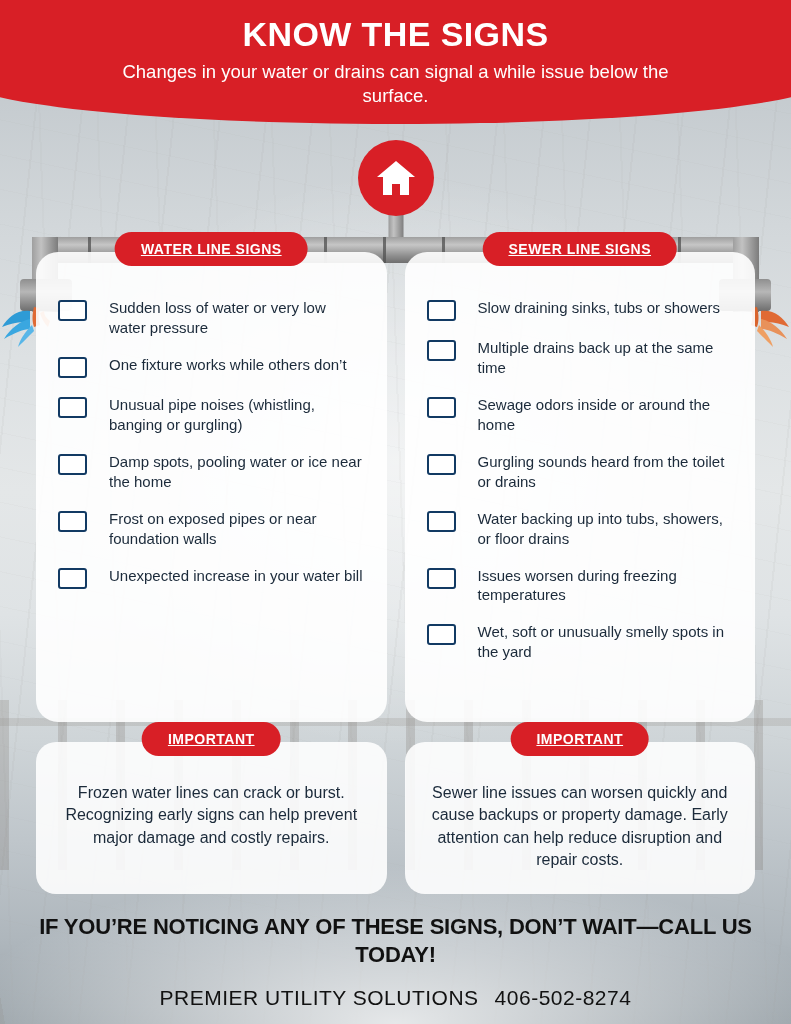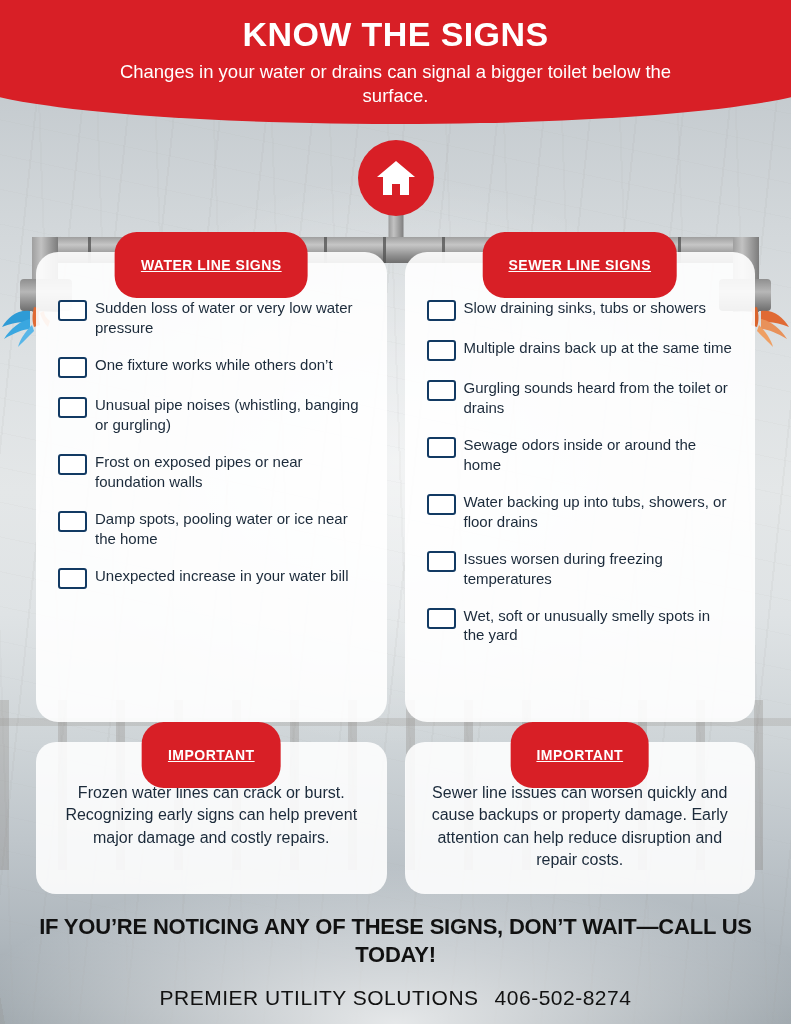--- a/index.html
+++ b/index.html
@@ -169,33 +169,33 @@
     position: relative;
     min-height: 470px;
   }
   .pill {
     position: absolute;
     top: -20px; left: 50%;
     transform: translateX(-50%);
     background: #d81f26;
     color: #fff;
     border-radius: 22px;
-    padding: 25px 26px;
+    padding: 9px 26px;
     font-size: 14px;
     font-weight: 700;
     letter-spacing: .5px;
     text-transform: uppercase;
     text-decoration: underline;
     white-space: nowrap;
   }
   ul.checklist { list-style: none; }
   ul.checklist li {
     display: flex;
     align-items: flex-start;
-    gap: 8px;
+    gap: 22px;
     margin-bottom: 17px;
   }
   .checkbox {
     flex: 0 0 auto;
     width: 29px; height: 21px;
     border: 2px solid #123a63;
     border-radius: 3px;
     background: rgba(255,255,255,.8);
     margin-top: 2px;
   }
@@ -253,21 +253,21 @@
 </head>
 <body>
 
 <div class="bg"></div>
 <div class="bg-trees"></div>
 <div class="bg-fence"></div>
 <div class="bg-snowmound"></div>
 
 <div class="header">
   <h1>KNOW THE SIGNS</h1>
-  <p>Changes in your water or drains can signal a bigger toilet below the surface.</p>
+  <p>Changes in your water or drains can signal a while issue below the surface.</p>
 </div>
 
 <div class="pipe-wrap">
   <div class="pipe-stub-v"></div>
   <div class="pipe-main"></div>
   <div class="pipe-ticks"></div>
   <div class="pipe-elbow-l"></div>
   <div class="pipe-elbow-r"></div>
   <div class="valve-l"></div>
   <div class="valve-r"></div>
@@ -306,25 +306,25 @@
       <li>
         <span class="checkbox"></span>
         <span class="item-text">One fixture works while others don’t</span>
       </li>
       <li>
         <span class="checkbox"></span>
         <span class="item-text">Unusual pipe noises (whistling, banging or gurgling)</span>
       </li>
       <li>
         <span class="checkbox"></span>
+        <span class="item-text">Damp spots, pooling water or ice near the home</span>
+      </li>
+      <li>
+        <span class="checkbox"></span>
         <span class="item-text">Frost on exposed pipes or near foundation walls</span>
-      </li>
-      <li>
-        <span class="checkbox"></span>
-        <span class="item-text">Damp spots, pooling water or ice near the home</span>
       </li>
       <li>
         <span class="checkbox"></span>
         <span class="item-text">Unexpected increase in your water bill</span>
       </li>
     </ul>
   </div>
 
   <div class="card">
     <div class="pill">SEWER LINE SIGNS</div>
@@ -332,25 +332,25 @@
       <li>
         <span class="checkbox"></span>
         <span class="item-text">Slow draining sinks, tubs or showers</span>
       </li>
       <li>
         <span class="checkbox"></span>
         <span class="item-text">Multiple drains back up at the same time</span>
       </li>
       <li>
         <span class="checkbox"></span>
+        <span class="item-text">Sewage  odors inside or around the home</span>
+      </li>
+      <li>
+        <span class="checkbox"></span>
         <span class="item-text">Gurgling sounds heard from the toilet or drains</span>
-      </li>
-      <li>
-        <span class="checkbox"></span>
-        <span class="item-text">Sewage  odors inside or around the home</span>
       </li>
       <li>
         <span class="checkbox"></span>
         <span class="item-text">Water backing up into tubs, showers, or floor drains</span>
       </li>
       <li>
         <span class="checkbox"></span>
         <span class="item-text">Issues worsen during freezing temperatures</span>
       </li>
       <li>

